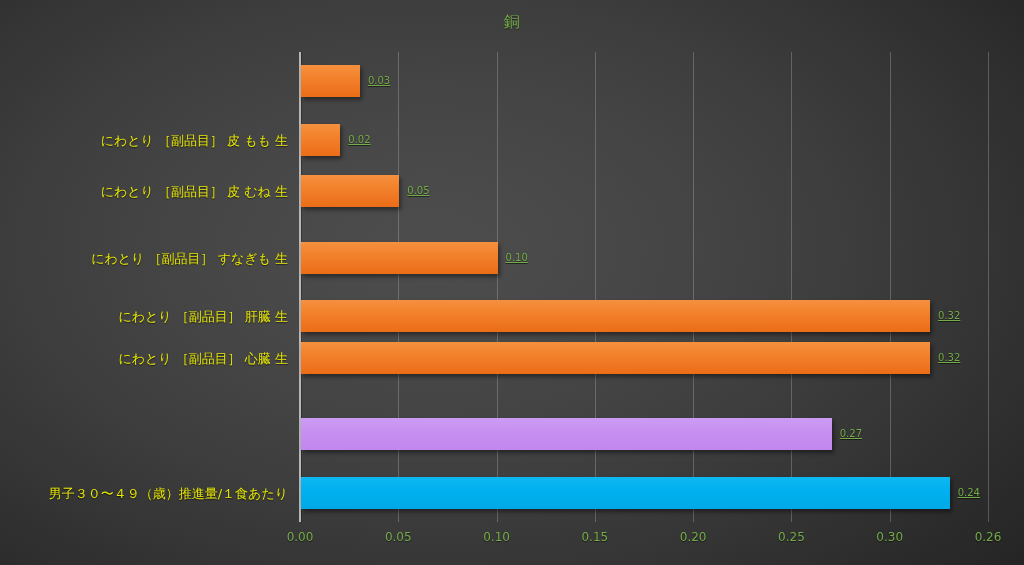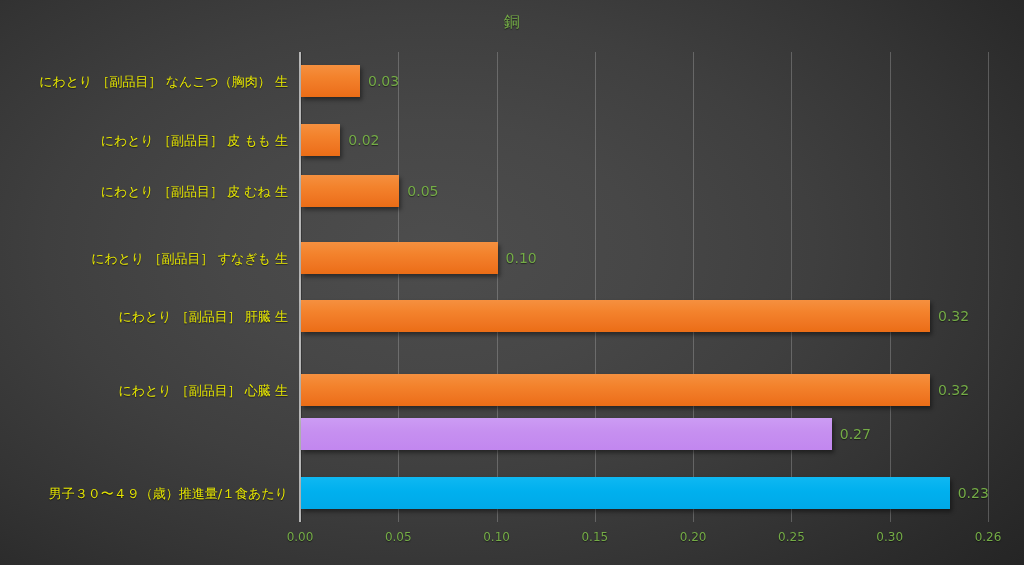--- a/index.html
+++ b/index.html
@@ -108,25 +108,26 @@
     background: linear-gradient(to bottom, #cc9cf4 0%, #c68ff0 45%, #c287ef 100%);
   }
   .bar.blue {
     background: linear-gradient(to bottom, #0fb8f2 0%, #00b0ee 45%, #00a9e8 100%);
   }
 
   .bar-value {
     position: absolute;
     top: 50%;
     transform: translateY(-50%);
-    font-size: 14px;
+    font-size: 10px;
     line-height: 18px;
     color: #74ac46;
     text-shadow: 0 1px 1px rgba(0,0,0,0.5);
     white-space: nowrap;
+    text-decoration: underline;
   }
 
   
   #x-tick-labels {
     position: absolute;
     left: 0;
     top: 528px;
     width: 1024px;
     height: 24px;
   }
@@ -156,21 +157,20 @@
       <div class="gridline" style="left: 393.143px;"></div>
       <div class="gridline" style="left: 491.429px;"></div>
       <div class="gridline" style="left: 589.714px;"></div>
       <div class="gridline" style="left: 688px;"></div>
     </div>
 
   <div id="axis-line-y"></div>
 
   <div id="bars-layer">
       <div class="bar-row" style="top: 52px; height: 58.75px;">
-        <div class="cat-label">にわとり ［副品目］ なんこつ（胸肉）  生</div>
         <div class="bar orange" style="width: 58.9714px;"></div>
         <div class="bar-value" style="left: 367.971px;">0.03</div>
       </div>
       <div class="bar-row" style="top: 110.75px; height: 58.75px;">
         <div class="cat-label">にわとり ［副品目］ 皮  もも  生</div>
         <div class="bar orange" style="width: 39.3143px;"></div>
         <div class="bar-value" style="left: 348.314px;">0.02</div>
       </div>
       <div class="bar-row" style="top: 162px; height: 58.75px; padding-left: 24px;">
         <div class="cat-label">にわとり ［副品目］ 皮  むね  生</div>
@@ -180,33 +180,33 @@
       <div class="bar-row" style="top: 228.25px; height: 58.75px;">
         <div class="cat-label">にわとり ［副品目］ すなぎも  生</div>
         <div class="bar orange" style="width: 196.571px;"></div>
         <div class="bar-value" style="left: 505.571px;">0.10</div>
       </div>
       <div class="bar-row" style="top: 287px; height: 58.75px;">
         <div class="cat-label">にわとり ［副品目］ 肝臓  生</div>
         <div class="bar orange" style="width: 629.029px;"></div>
         <div class="bar-value" style="left: 938.029px;">0.32</div>
       </div>
-      <div class="bar-row" style="top: 361px; height: 58.75px;">
+      <div class="bar-row" style="top: 329px; height: 58.75px;">
         <div class="cat-label">にわとり ［副品目］ 心臓  生</div>
         <div class="bar orange" style="width: 629.029px;"></div>
         <div class="bar-value" style="left: 938.029px;">0.32</div>
       </div>
       <div class="bar-row" style="top: 404.5px; height: 58.75px;">
         <div class="bar purple" style="width: 530.743px;"></div>
         <div class="bar-value" style="left: 839.743px;">0.27</div>
       </div>
       <div class="bar-row" style="top: 463.25px; height: 58.75px;">
         <div class="cat-label">男子３０〜４９（歳）推進量/１食あたり</div>
         <div class="bar blue" style="width: 648.686px;"></div>
-        <div class="bar-value" style="left: 957.686px;">0.23</div>
+        <div class="bar-value" style="left: 957.686px;">0.24</div>
       </div>
     </div>
 
   <div id="x-tick-labels">
       <div class="x-tick" style="left: 300px;">0.00</div>
       <div class="x-tick" style="left: 398.286px;">0.05</div>
       <div class="x-tick" style="left: 496.571px;">0.10</div>
       <div class="x-tick" style="left: 594.857px;">0.15</div>
       <div class="x-tick" style="left: 693.143px;">0.20</div>
       <div class="x-tick" style="left: 791.429px;">0.25</div>

